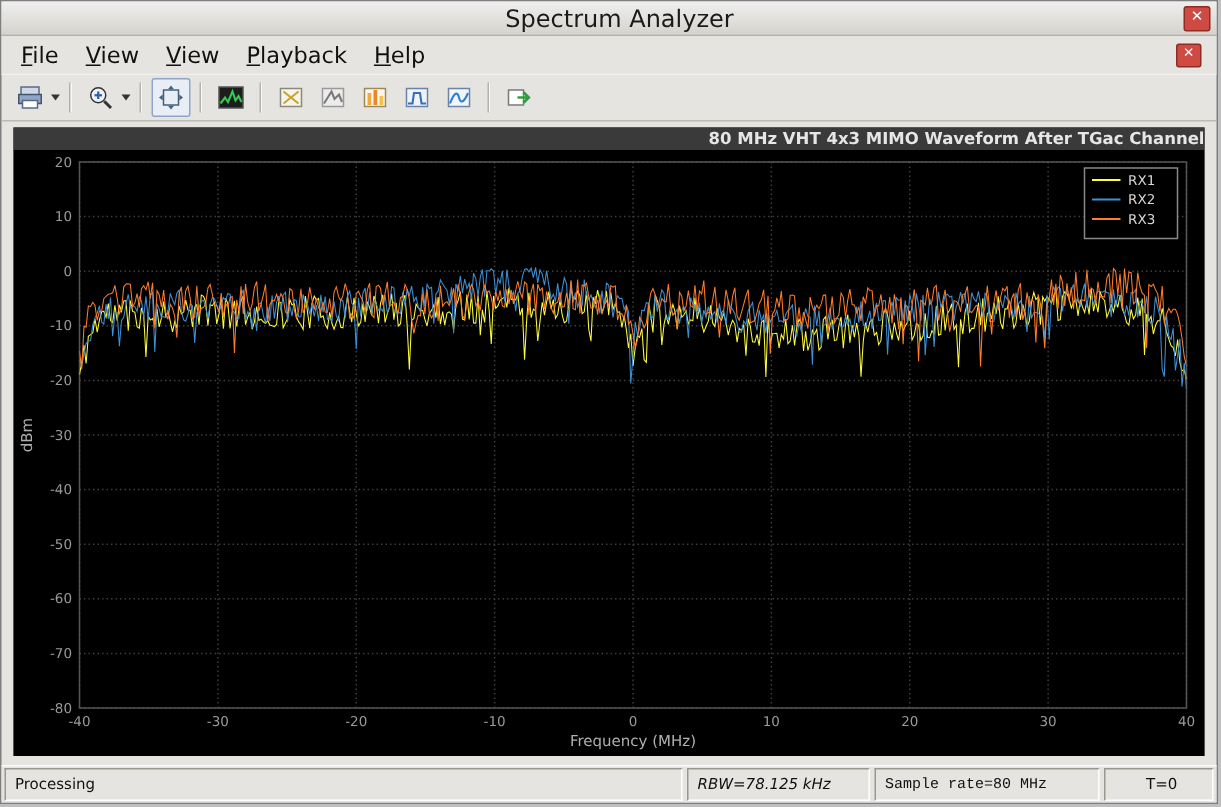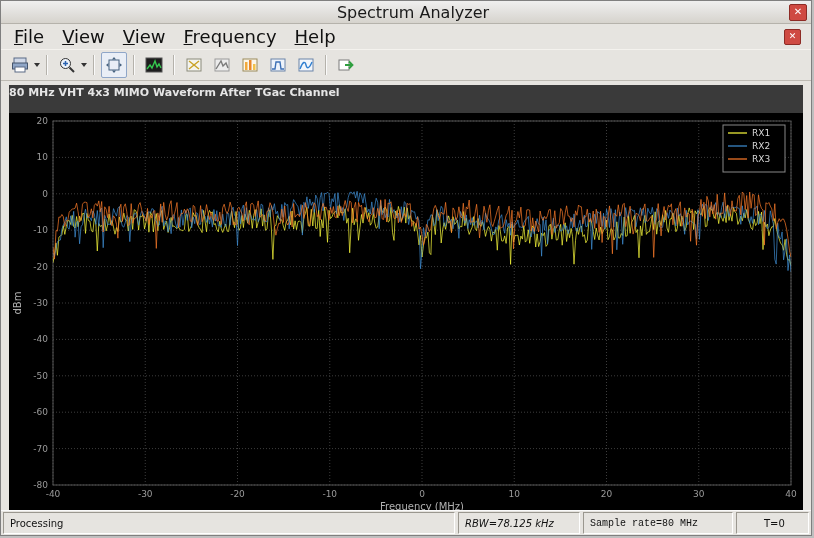--- a/index.html
+++ b/index.html
@@ -7,39 +7,39 @@
   .window{width:812px;height:536px;border:1px solid #7f7f7f;background:#e6e4e0;
     display:flex;flex-direction:column;box-sizing:border-box;}
   
   .titlebar{height:22px;background:linear-gradient(#efefef,#d6d3cd);border-bottom:1px solid #b5b2ab;
     display:flex;align-items:center;position:relative;flex:0 0 auto;}
   .titlebar .title{flex:1;text-align:center;font-size:16px;color:#1a1a1a;padding-left:36px;}
   .close-btn{width:16px;height:15px;margin-right:4px;background:#cf4a42;border:1px solid #8d2b25;
     border-radius:2px;color:#fff;font-size:10px;line-height:13px;text-align:center;cursor:default;}
   
   .menubar{height:25px;display:flex;align-items:center;padding:0 4px;background:#e6e4e0;flex:0 0 auto;position:relative;}
-  .menu-item{padding:3px 9px;font-size:18px;color:#111;}
+  .menu-item{padding:3px 9px;font-size:15px;color:#111;}
   .menu-item::first-letter{text-decoration:underline;}
   .menu-spacer{flex:1;}
   .menu-close{width:15px;height:14px;background:#cf4a42;border:1px solid #8d2b25;border-radius:2px;
     color:#fff;font-size:9px;line-height:12px;text-align:center;margin-right:6px;}
   
   .toolbar{height:30px;display:flex;align-items:center;padding:0 6px;gap:2px;
     border-top:1px solid #f4f2ee;border-bottom:1px solid #bdbab3;flex:0 0 auto;}
   .tb-btn{width:24px;height:24px;display:flex;align-items:center;justify-content:center;
     border:1px solid transparent;border-radius:2px;background:transparent;}
   .tb-btn.outlined{border:1px solid #8fa6c8;background:#e9eef6;}
   .tb-caret{width:0;height:0;border-left:3px solid transparent;border-right:3px solid transparent;
     border-top:4px solid #333;margin-left:1px;}
   .tb-sep{width:1px;height:20px;background:#b5b2ab;border-right:1px solid #fafafa;margin:0 4px;}
   .tb-group{display:flex;align-items:center;}
   
   .figure{flex:1;margin:4px 8px 6px;background:#000;display:flex;flex-direction:column;min-height:0;}
-  .plot-title{height:28px;background:#3a3a3a;color:#e6e6e6;font-size:11px;font-weight:bold;
-    text-align:left;line-height:15px;flex:0 0 auto;}
+  .plot-title{height:15px;background:#3a3a3a;color:#e6e6e6;font-size:11px;font-weight:bold;
+    text-align:right;line-height:15px;flex:0 0 auto;}
   .plot-svg-wrap{flex:1;min-height:0;}
   
   .statusbar{height:22px;display:flex;align-items:stretch;gap:3px;padding:1px 2px;flex:0 0 auto;
     background:#e6e4e0;border-top:1px solid #fafafa;}
   .status-cell{border:1px solid;border-color:#9a978f #ffffff #ffffff #9a978f;font-size:10px;
     color:#111;display:flex;align-items:center;padding:0 6px;background:#e6e4e0;}
   .status-left{flex:1;}
   .status-rbw{width:108px;font-style:italic;}
   .status-rate{width:136px;font-family:Liberation Mono, monospace;}
   .status-time{width:38px;padding-left:27px;}
@@ -51,21 +51,21 @@
 
   <div class="titlebar">
     <span class="title">Spectrum Analyzer</span>
     <span class="close-btn">✕</span>
   </div>
 
   <div class="menubar">
     <span class="menu-item">File</span>
     <span class="menu-item">View</span>
     <span class="menu-item">View</span>
-    <span class="menu-item">Frequency</span>
+    <span class="menu-item">Playback</span>
     <span class="menu-item">Help</span>
     <span class="menu-spacer"></span>
     <span class="menu-close">✕</span>
   </div>
 
   <div class="toolbar">
     <span class="tb-group">
       <span class="tb-btn">
         <svg width="18" height="18" viewBox="0 0 18 18">
           <rect x="3" y="2" width="12" height="6" fill="#cfd8e8" stroke="#5a6a85"></rect>

